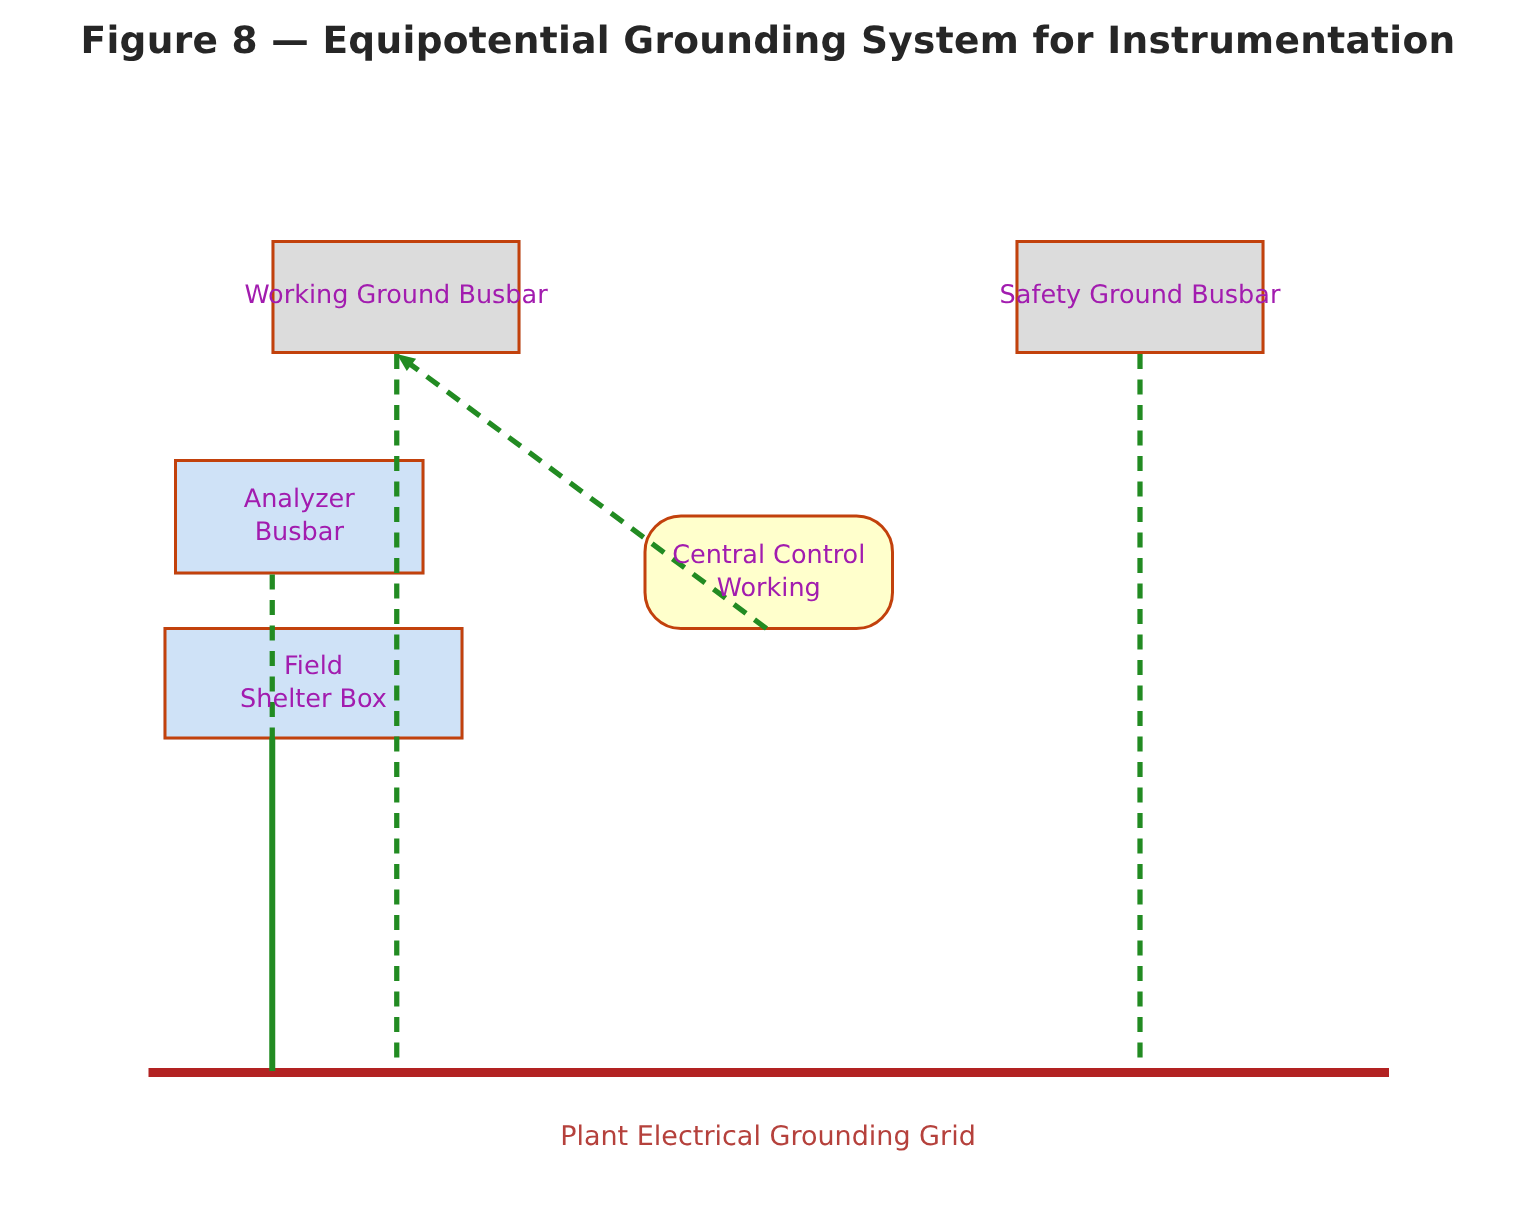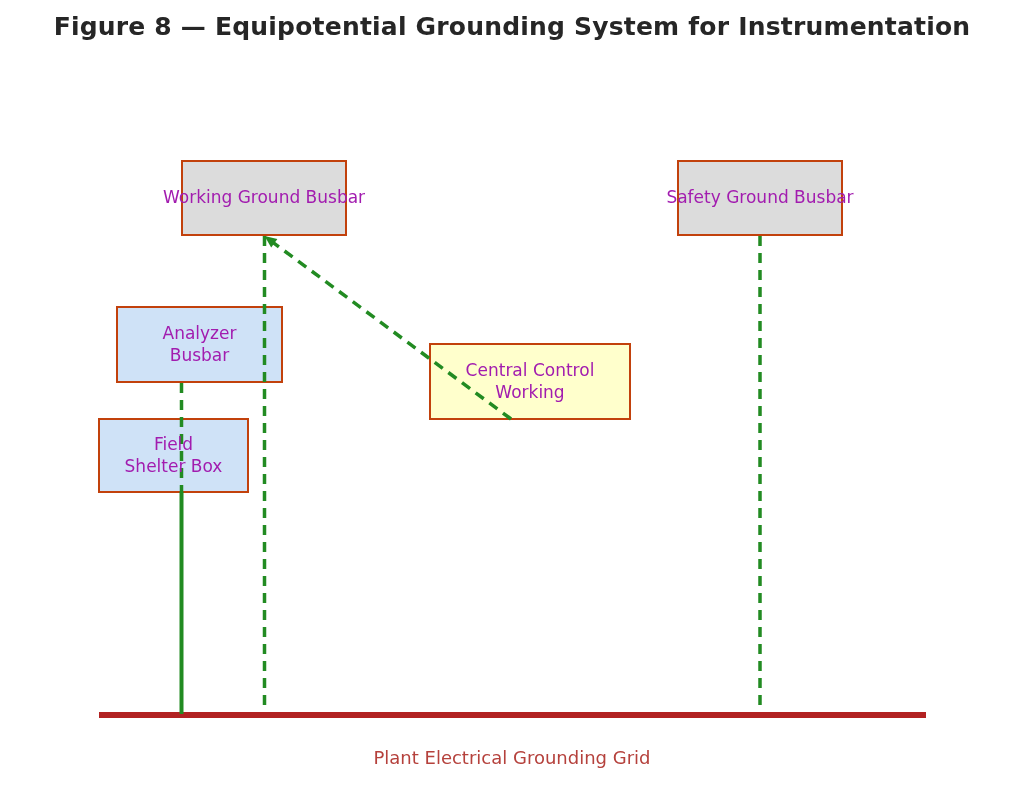--- a/index.html
+++ b/index.html
@@ -41,22 +41,22 @@
     color: #a21caf;
   }
   .box span {
     position: relative;
     z-index: 3;            
     white-space: nowrap;
   }
   #wgb { left: 181px; top: 160px; width: 166px; height: 76px; }
   #sgb { left: 677px; top: 160px; width: 166px; height: 76px; }
   #ash { left: 98px;  top: 306px; width: 167px; height: 77px; margin-left: 18px; }
-  #fjb { left: 98px;  top: 418px; width: 151px; height: 75px; }
-  #ccs { left: 429px; top: 343px; width: 202px; height: 77px; }
+  #fjb { left: 109px;  top: 418px; width: 200px; height: 75px; }
+  #ccs { left: 429px; top: 343px; width: 167px; height: 77px; border-radius: 25px; }
   .lines {
     position: absolute;
     left: 0;
     top: 0;
     z-index: 2;            
     pointer-events: none;
   }
   .grid-label {
     position: absolute;
     left: 0;

